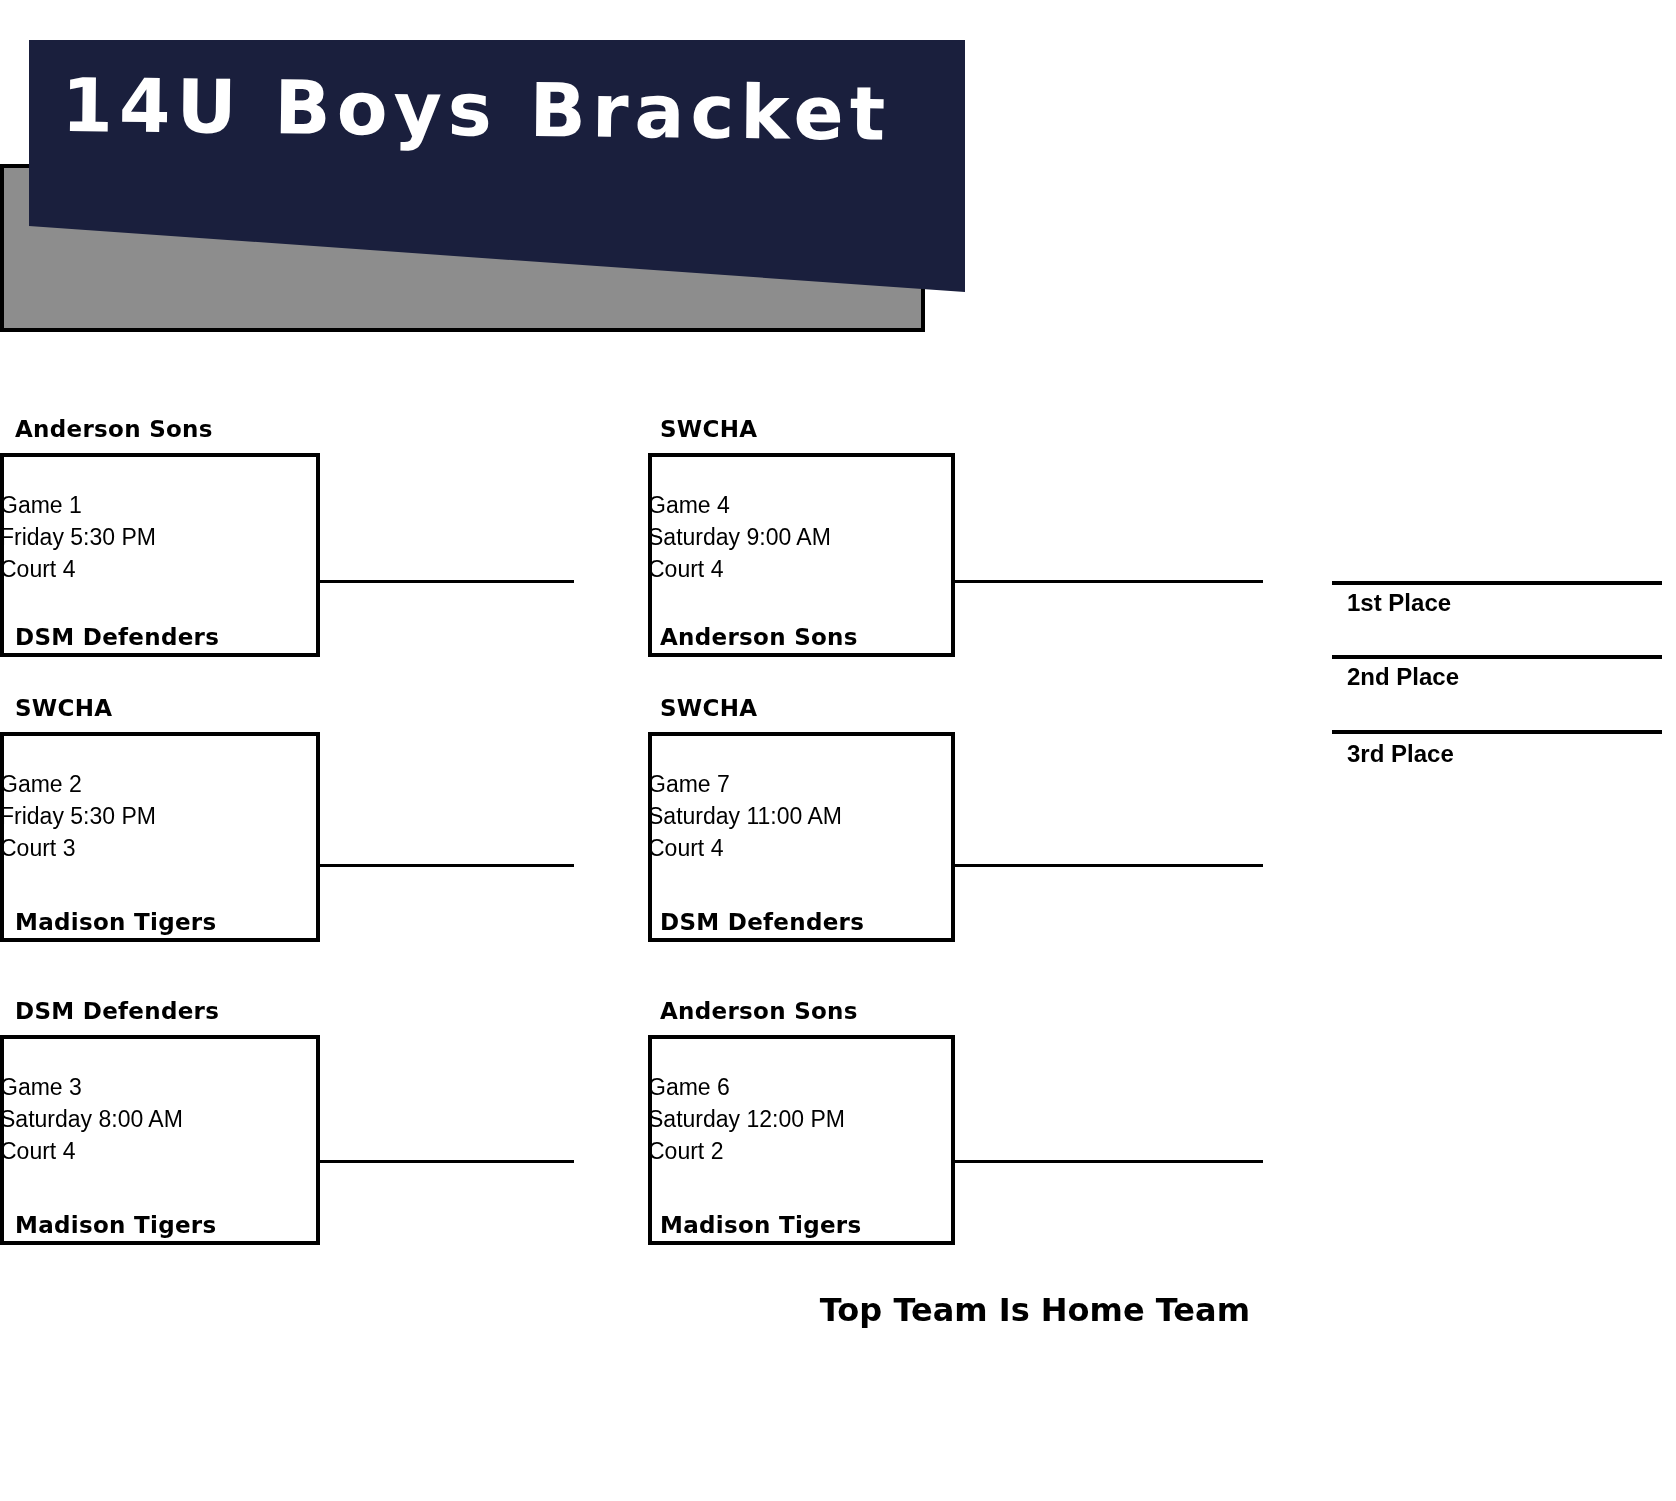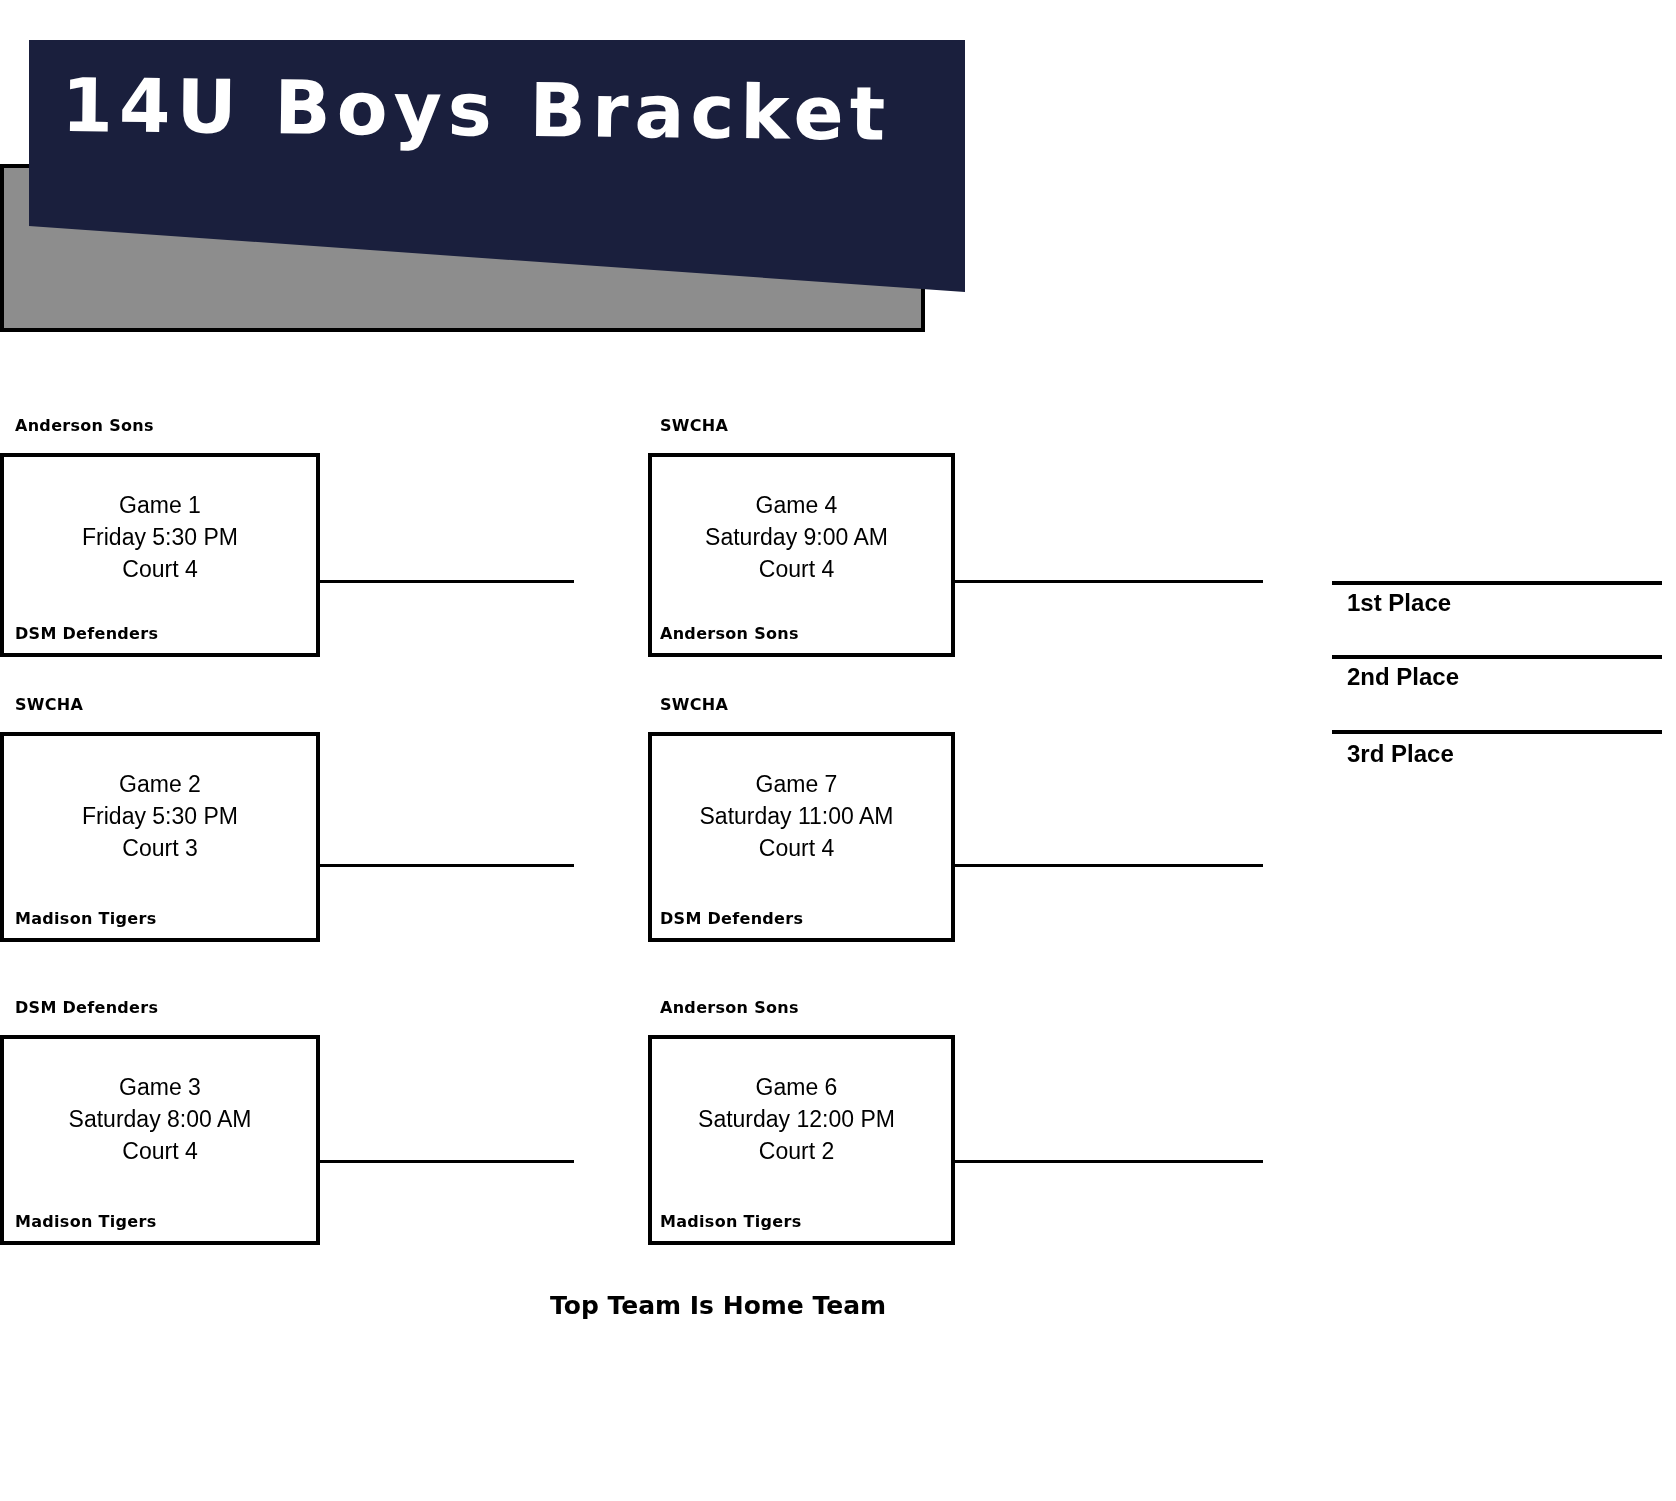--- a/index.html
+++ b/index.html
@@ -8,29 +8,29 @@
   .banner-svg{position:absolute;left:0;top:0;}
   .title{position:absolute;left:62px;top:62px;width:940px;
          font-family:"DejaVu Sans",sans-serif;font-weight:bold;font-size:74px;
          letter-spacing:6px;color:#fff;white-space:nowrap;
          transform:rotate(0.6deg);transform-origin:left top;}
   .location{position:absolute;left:18px;top:281px;
             font-family:"DejaVu Sans",sans-serif;font-weight:bold;font-size:44px;
             color:#fff;white-space:nowrap;}
   .game-box{position:absolute;border:4px solid #000;box-sizing:border-box;background:transparent;}
   .team-label{position:absolute;font-family:"DejaVu Sans",sans-serif;font-weight:bold;
-              font-size:16px;letter-spacing:0.3px;white-space:nowrap;}
-  .game-info{position:absolute;text-align:center;font-size:23px;line-height:32px;
+              font-size:23px;letter-spacing:0.3px;white-space:nowrap;}
+  .game-info{position:absolute;text-align:left;font-size:23px;line-height:32px;
              font-family:"Liberation Sans",sans-serif;}
   .connector{position:absolute;height:3px;background:#000;}
   .place-line{position:absolute;height:4px;background:#000;width:330px;left:1332px;}
   .place-label{position:absolute;left:1347px;font-family:Liberation Sans, sans-serif;
                font-weight:bold;font-size:24px;white-space:nowrap;}
-  .footer-note{position:absolute;left:550px;top:1291px;width:700px;text-align:left;
-               font-family:"DejaVu Sans",sans-serif;font-weight:bold;font-size:25px;
+  .footer-note{position:absolute;left:550px;top:1291px;width:700px;text-align:right;
+               font-family:"DejaVu Sans",sans-serif;font-weight:bold;font-size:32px;
                white-space:nowrap;}
   
   .col-left.game-box{left:0;width:320px;}
   .col-mid.game-box{left:648px;width:307px;}
   .col-left.game-info{left:0;width:320px;}
   .col-mid.game-info{left:648px;width:297px;}
   .col-left.team-label{left:15px;}
   .col-mid.team-label{left:660px;}
   .col-left.connector{left:320px;width:254px;}
   .col-mid.connector{left:955px;width:308px;}

